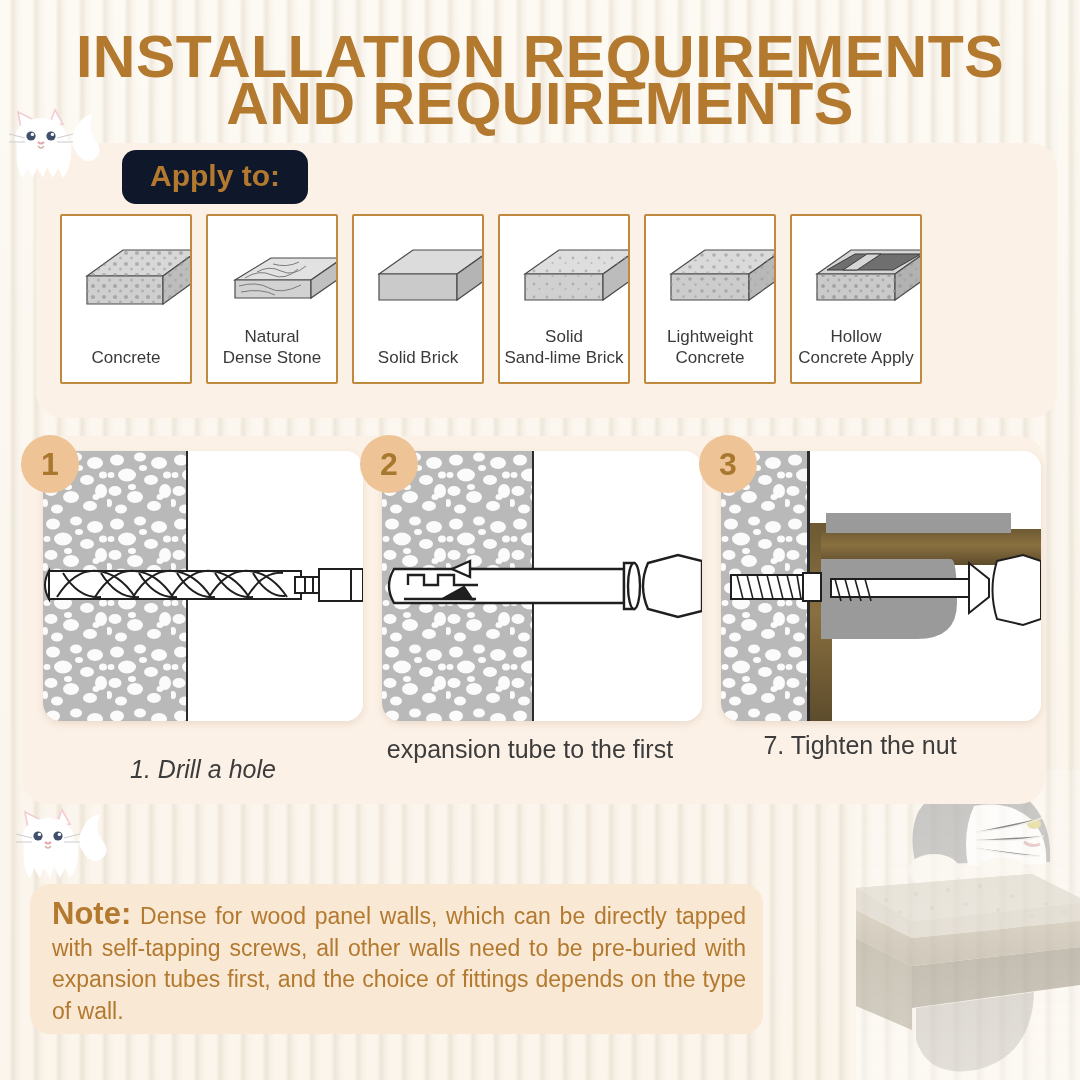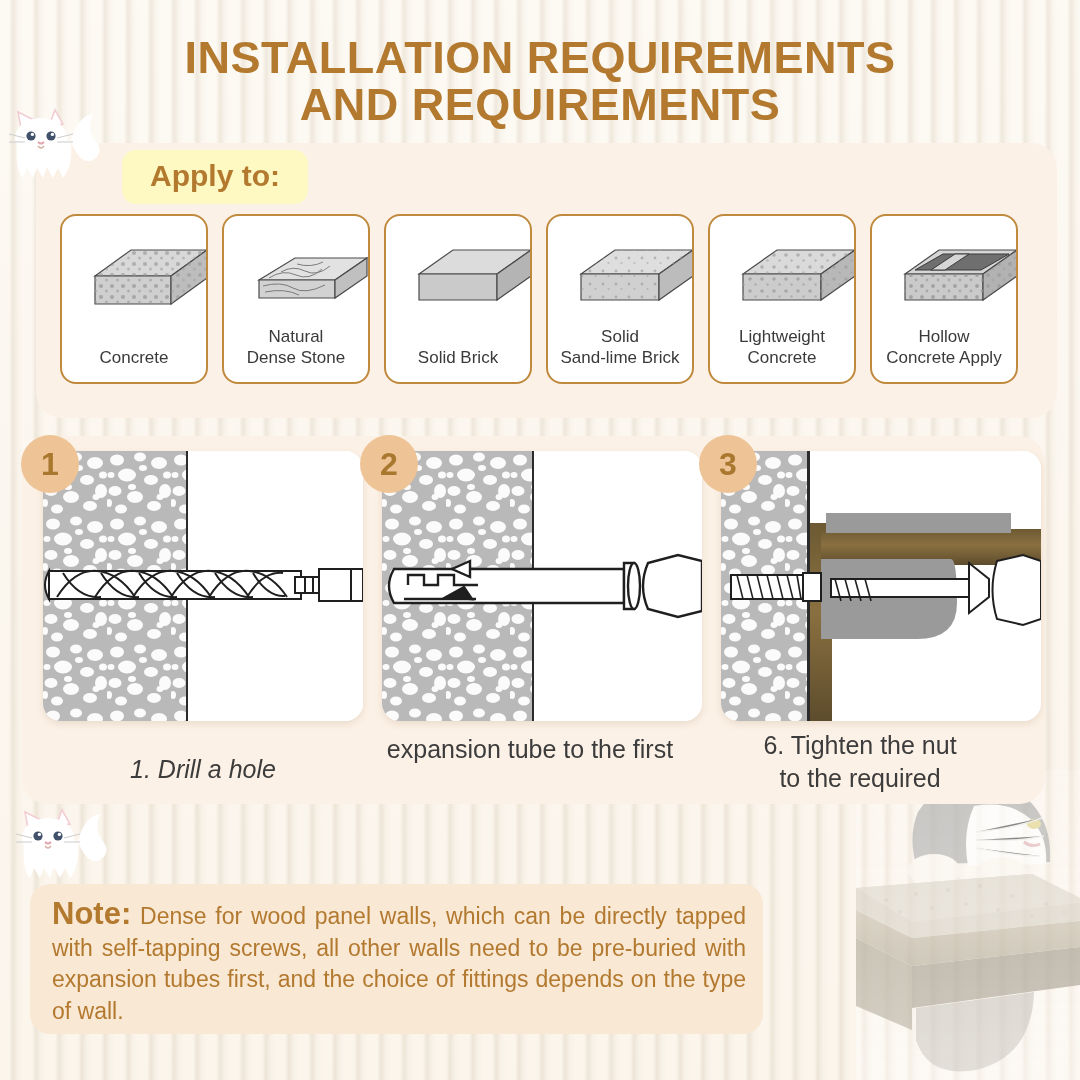--- a/index.html
+++ b/index.html
@@ -16,42 +16,42 @@
         rgba(214,200,178,0.00) 0px,
         rgba(214,200,178,0.00) 9px,
         rgba(207,191,168,0.30) 13px,
         rgba(226,214,196,0.12) 18px,
         rgba(214,200,178,0.00) 23px),
       linear-gradient(180deg,#fdfaf4 0%,#fbf6ee 55%,#fbf5ec 100%);
   }
   
   #title{
     position:absolute;left:0;top:34px;width:1080px;text-align:center;
-    color:#b3792f;font-size:45px;line-height:47px;font-weight:700;
+    color:#b3792f;font-size:59px;line-height:47px;font-weight:700;
     letter-spacing:.5px;z-index:6;
   }
   #title .tl{display:block;}
   
   #apply-panel{
     position:absolute;left:36px;top:143px;width:1021px;height:275px;
     background:#fcf1e6;border-radius:26px;z-index:3;
   }
   #apply-label{
     position:absolute;left:122px;top:150px;
-    background:#fef9c3;color:#b3792f;
+    background:#0f172a;color:#b3792f;
     font-size:30px;font-weight:700;
     padding:9px 28px 11px 28px;border-radius:14px;z-index:5;
   }
   #cards{
     position:absolute;left:60px;top:214px;
     display:flex;gap:14px;z-index:4;
   }
   .mat-card{
-    width:148px;height:170px;background:#ffffff;
-    border:2px solid #c08a3e;border-radius:16px;
+    width:132px;height:170px;background:#ffffff;
+    border:2px solid #c08a3e;border-radius:2px;
     display:flex;flex-direction:column;align-items:center;
     justify-content:flex-start;box-sizing:border-box;padding-top:12px;
     position:relative;overflow:hidden;padding-left:33px;
   }
   .mat-card .art{width:128px;height:92px;display:block;}
   .mat-card .cap{
     position:absolute;left:0;right:0;bottom:0;
     padding:0 4px 14px 4px;
     text-align:center;color:#3a3a3a;font-size:17px;line-height:21px;
   }
@@ -365,22 +365,21 @@
   </div>
 </div>
 
 <div class="step-cap" id="cap1">
   <div>1. Drill a hole</div>
 </div>
 <div class="step-cap" id="cap2">
   <div>expansion tube to the first</div>
 </div>
 <div class="step-cap" id="cap3">
-  <div>6. Tighten the nut</div>
-  <div>to the required</div>
+  <div>7. Tighten the nut</div>
 </div>
 
 <svg id="cat-photo" viewBox="0 0 232 315">
   <defs>
     <linearGradient id="fade" x1="0" y1="0" x2="0" y2="1">
       <stop offset="0%" stop-color="#ffffff" stop-opacity=".25"></stop>
       <stop offset="100%" stop-color="#ffffff" stop-opacity=".55"></stop>
     </linearGradient>
     <linearGradient id="shelfw" x1="0" y1="0" x2="0" y2="1">
       <stop offset="0%" stop-color="#b5a88e"></stop>

